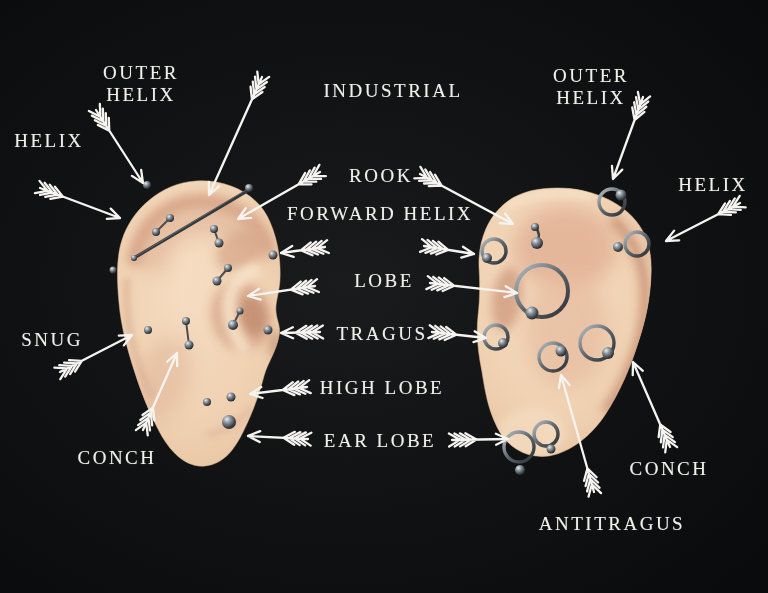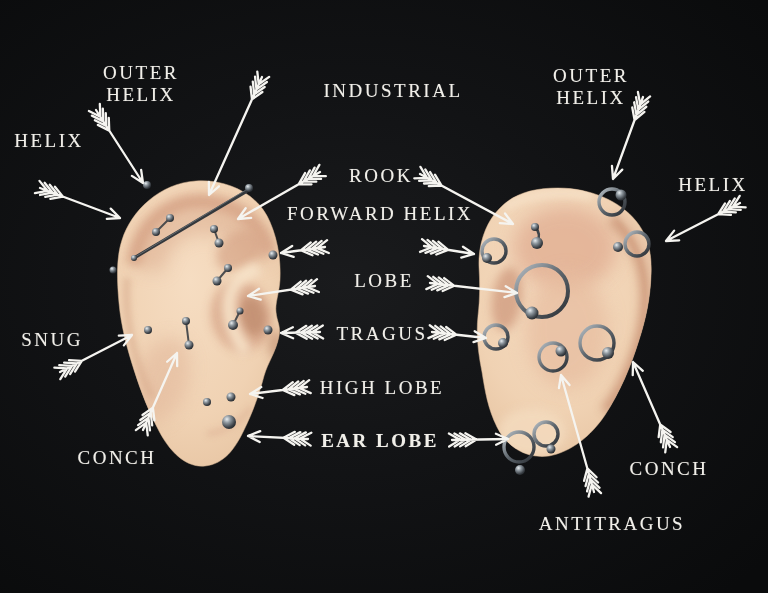--- a/index.html
+++ b/index.html
@@ -26,21 +26,21 @@
   .label span{display:block;}
   
   .pos-helix-left        {left:49px;  top:141px;}
   .pos-outer-helix-left  {left:141px; top:84px;}
   .pos-industrial        {left:345px; top:91px;margin-left:48px;}
   .pos-rook              {left:381px; top:176px;font-family:Liberation Serif, serif;}
   .pos-forward-helix     {left:380px; top:214px;text-align:right;}
   .pos-daith             {left:384px; top:281px;}
   .pos-tragus            {left:382px; top:334px;}
   .pos-high-lobe         {left:382px; top:388px;}
-  .pos-ear-lobe          {left:380px; top:441px;font-weight:bold;}
+  .pos-ear-lobe          {left:380px; top:441px;}
   .pos-snug              {left:52px;  top:340px;}
   .pos-conch-left        {left:117px; top:458px;}
   .pos-outer-helix-right {left:591px; top:87px;}
   .pos-helix-right       {left:713px; top:185px;}
   .pos-conch-right       {left:669px; top:469px;}
   .pos-antitragus        {left:600px; top:524px;margin-left:12px;}
 </style>
 </head>
 <body>
 

